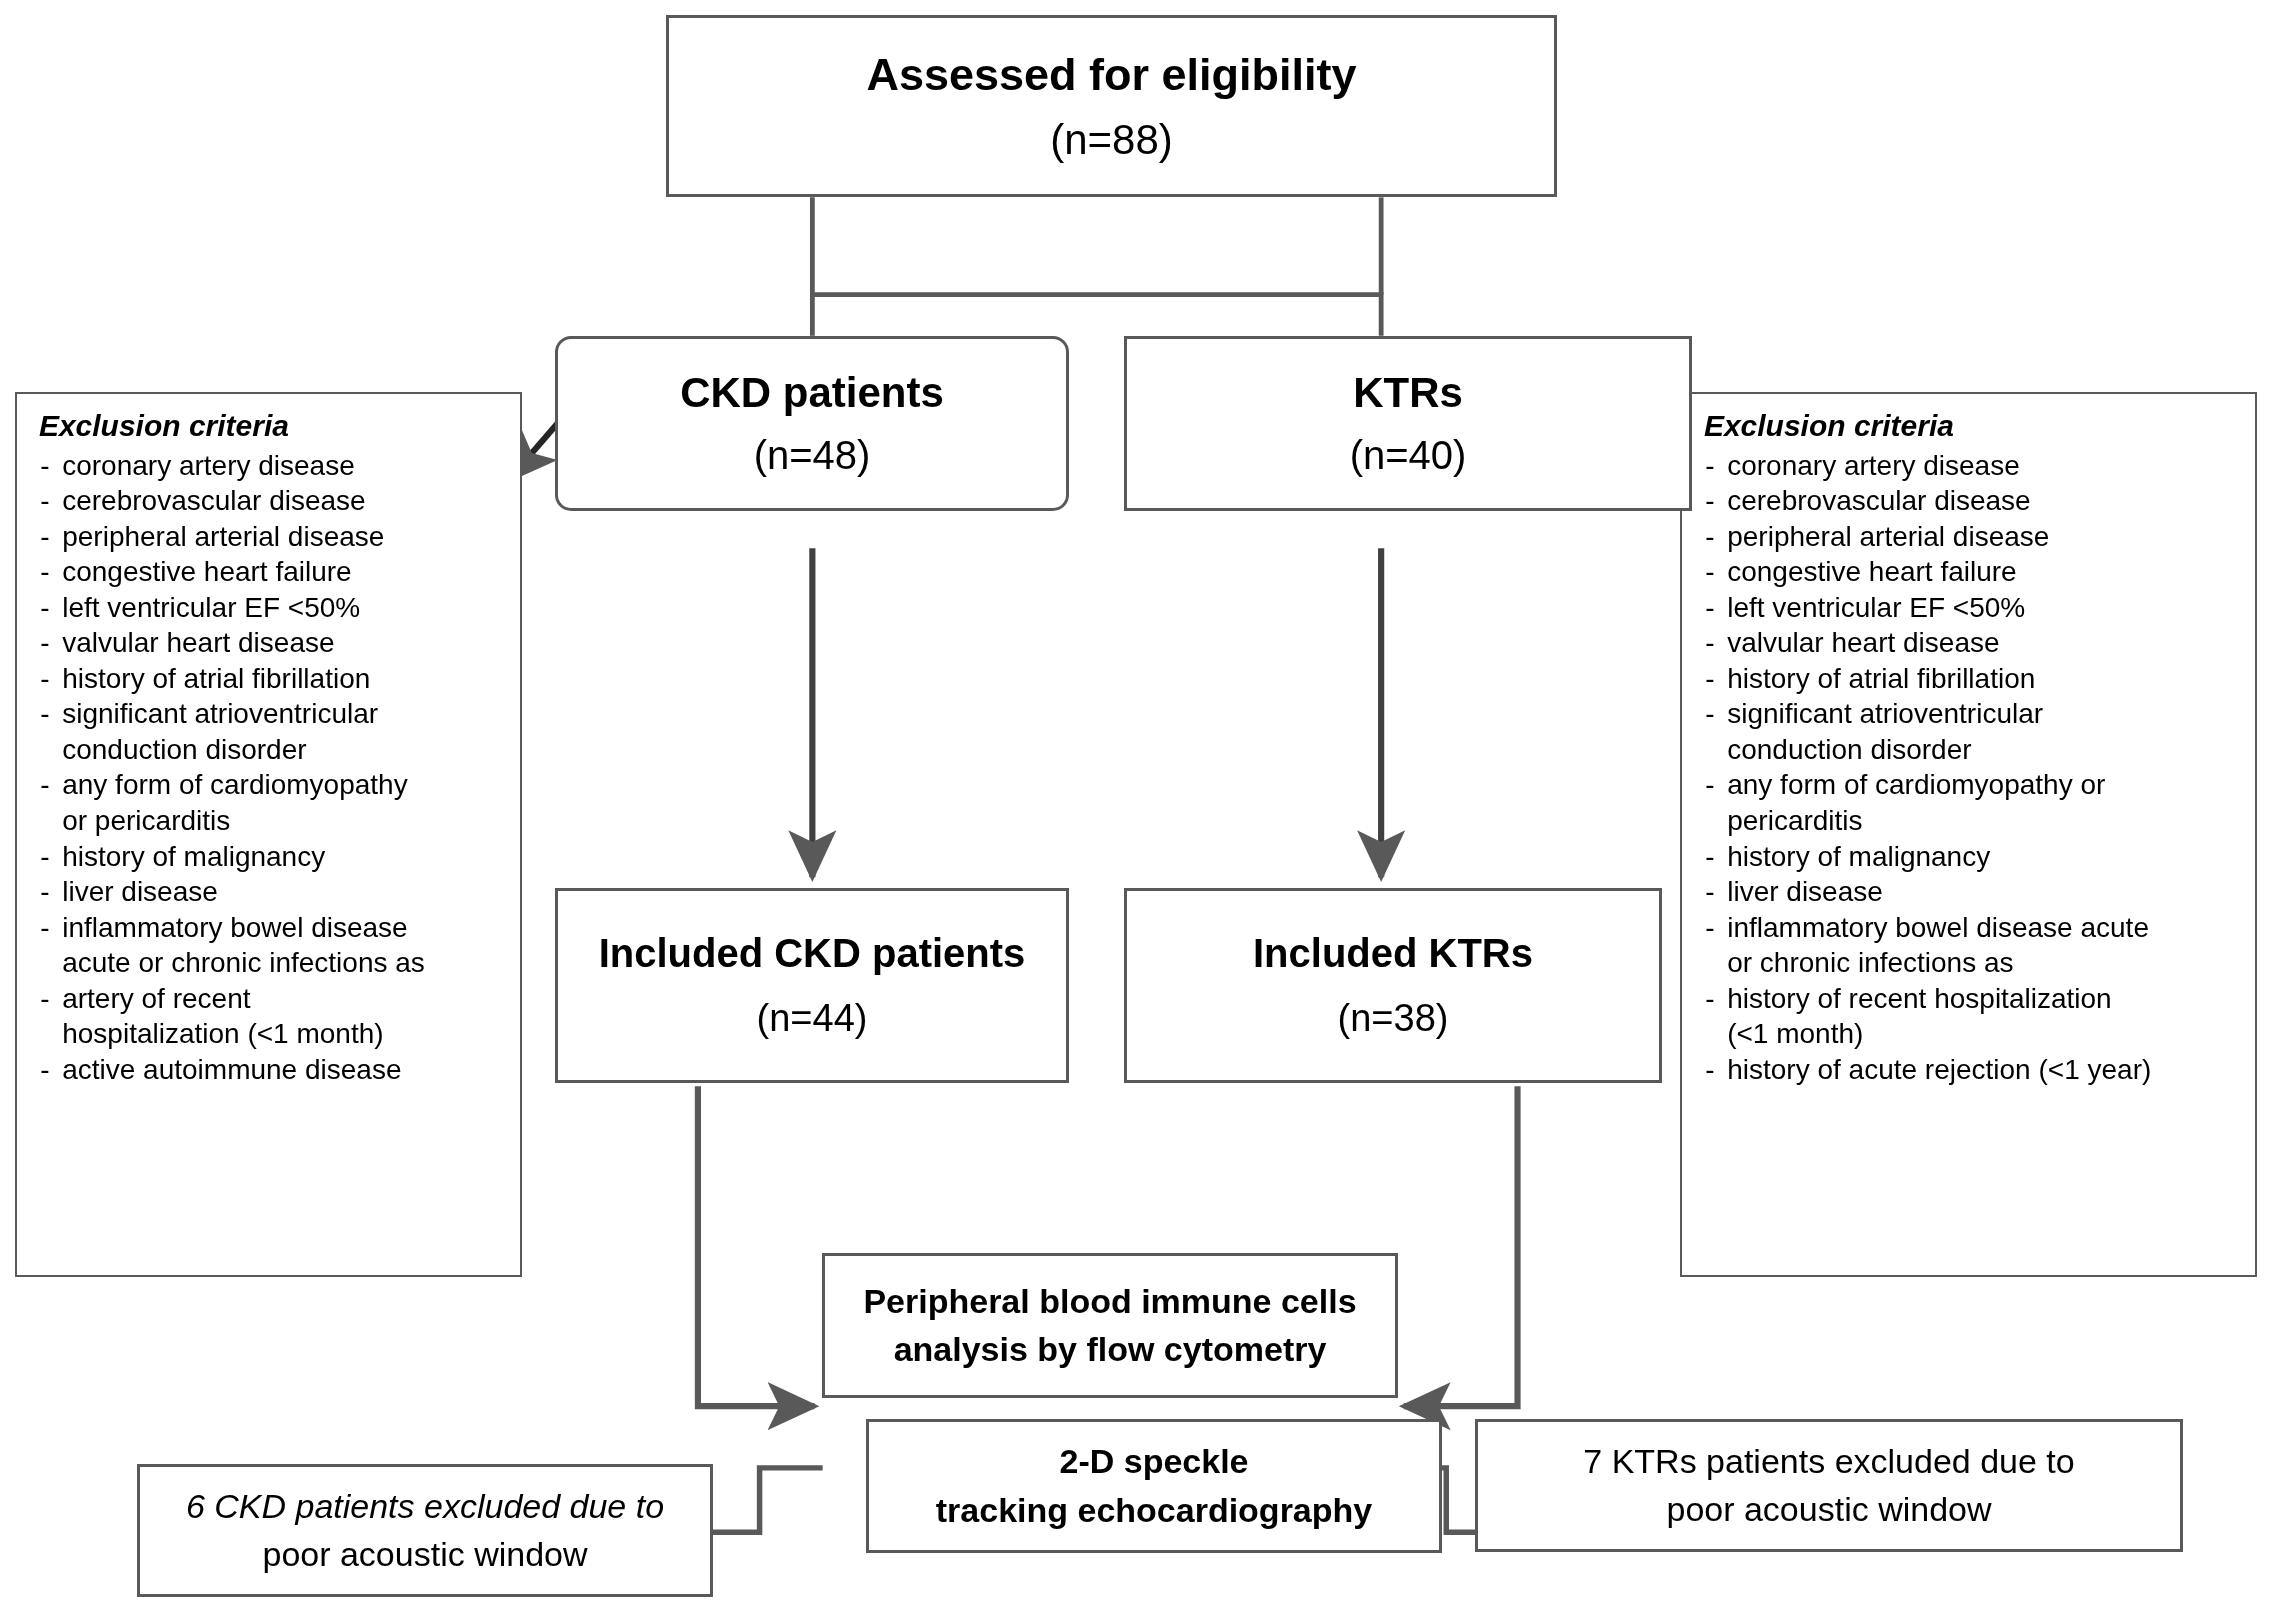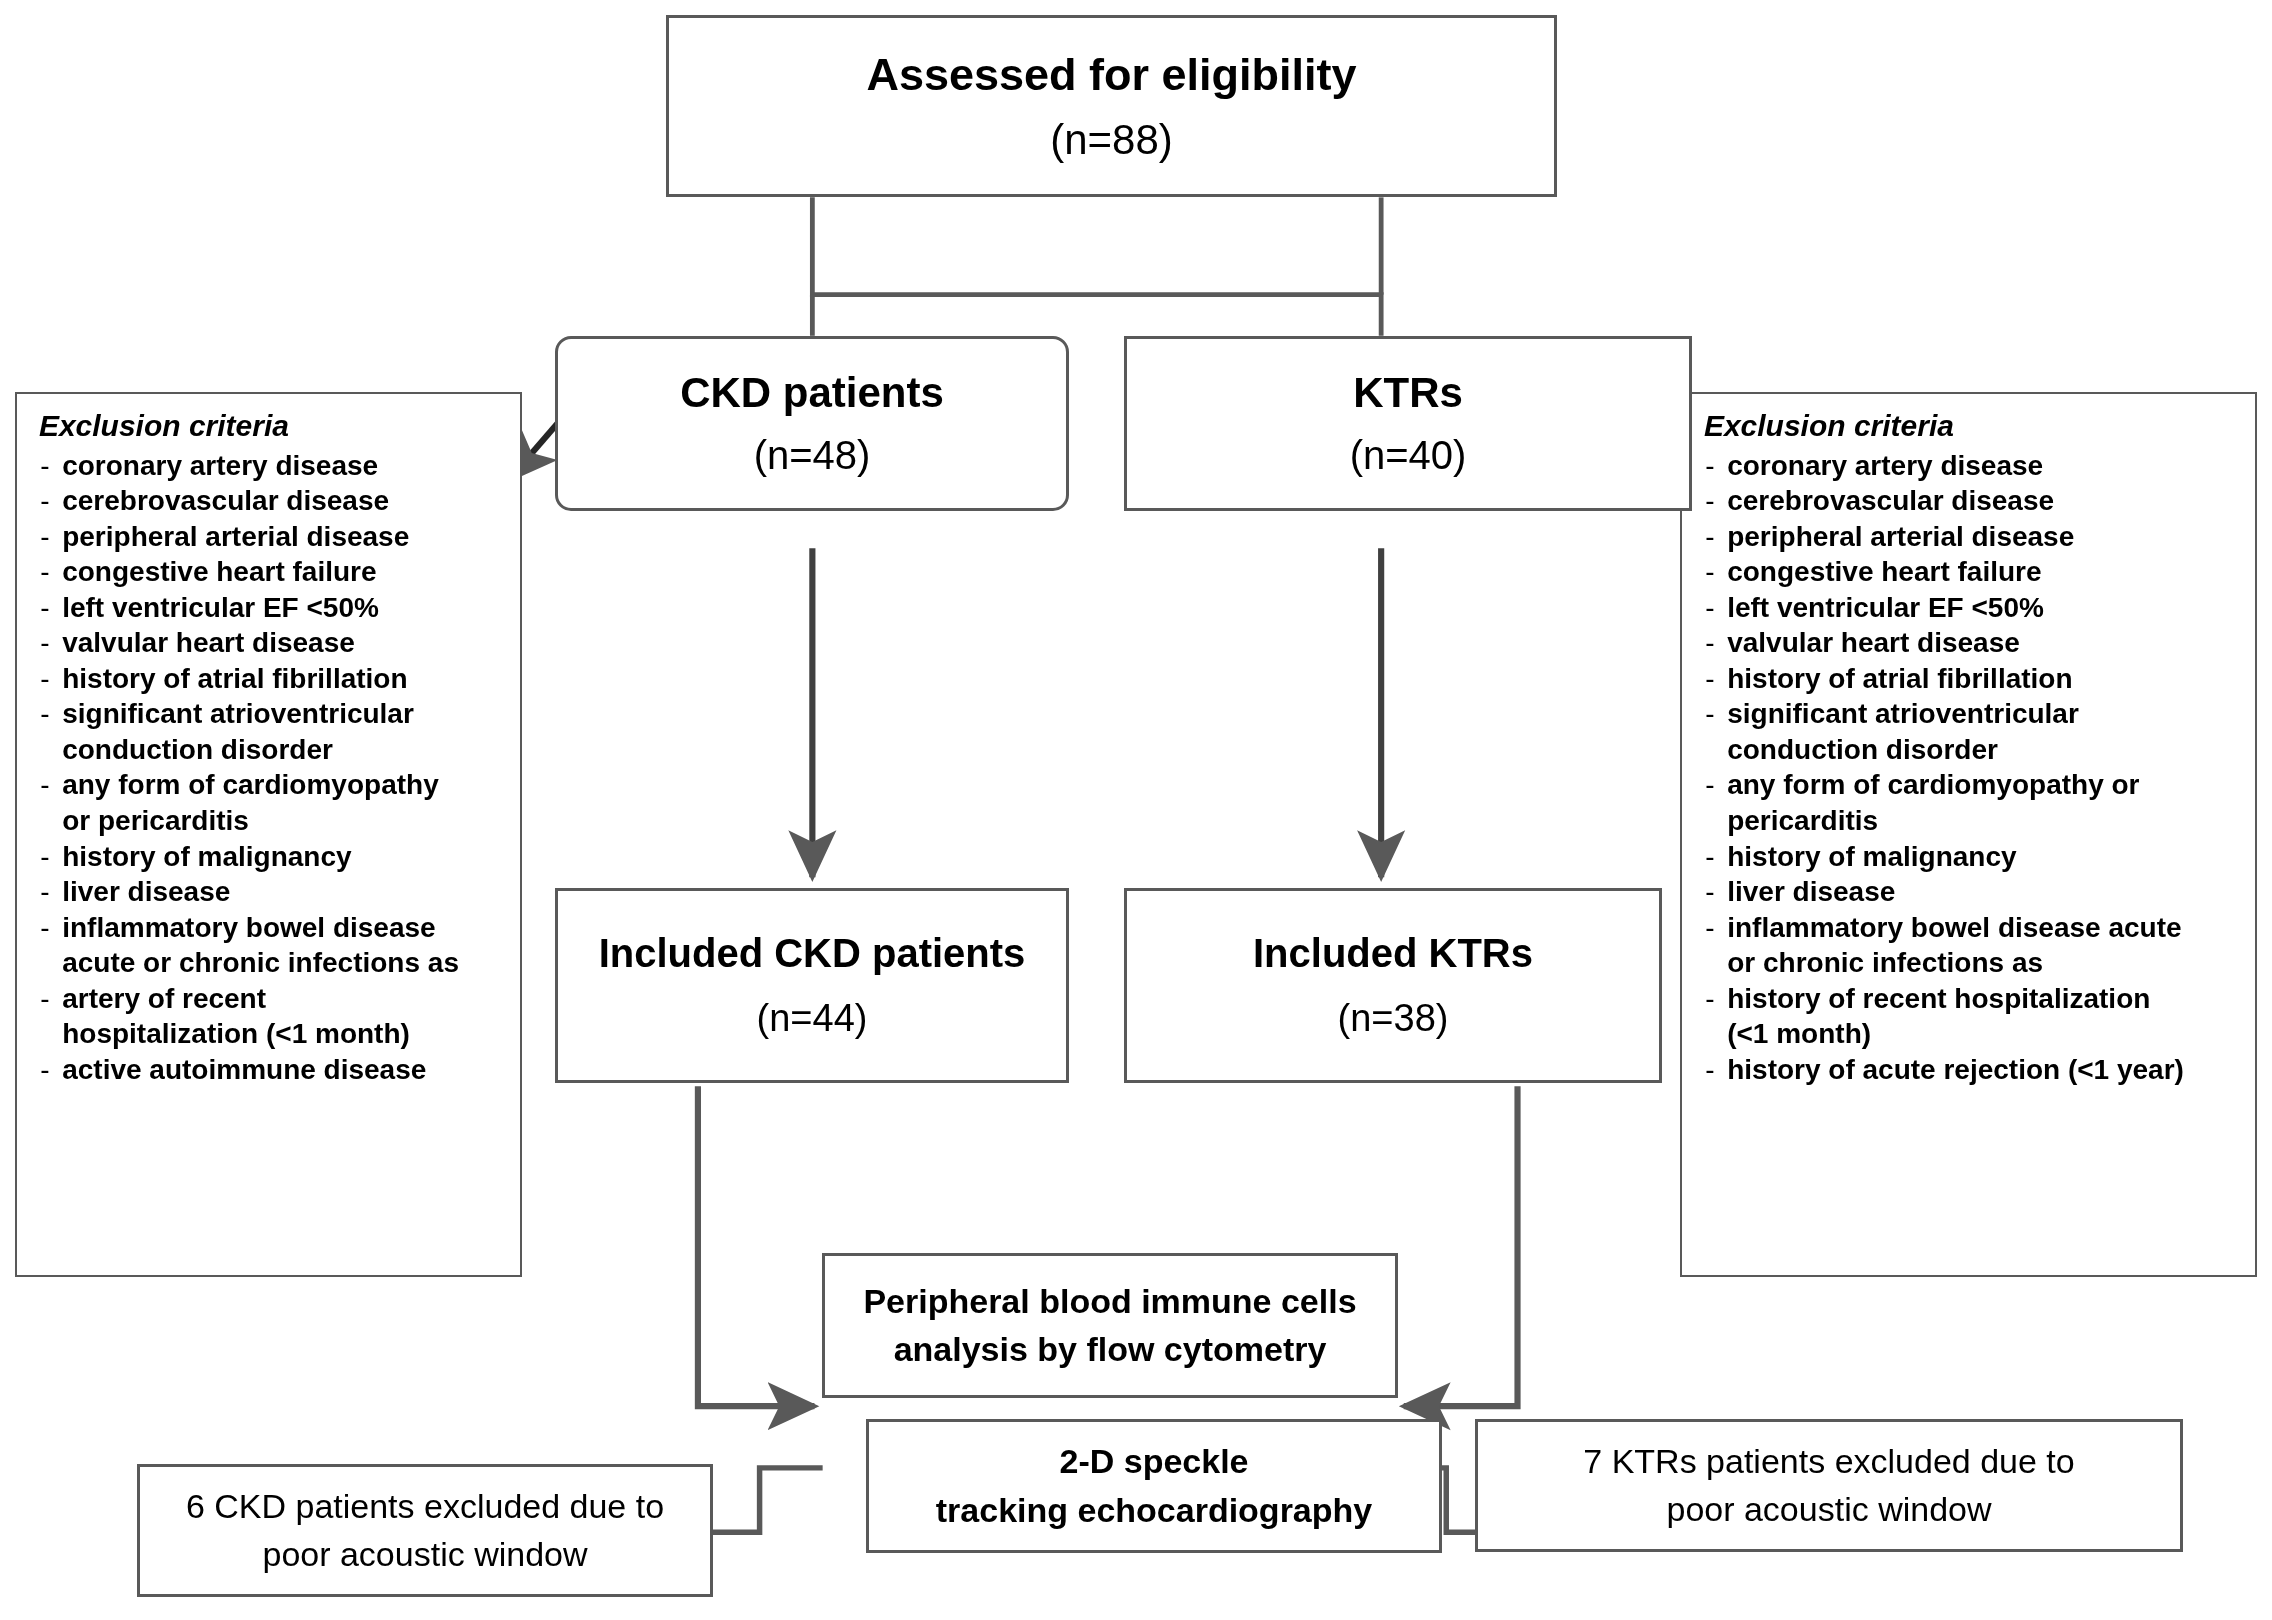--- a/index.html
+++ b/index.html
@@ -99,21 +99,21 @@
     line-height: 1.22;
     margin-bottom: 1.4px;
   }
   .excl-list li .dash {
     width: 31.5px;
     flex: 0 0 31.5px;
     text-align: left;
     padding-left: 9.6px;
     box-sizing: border-box;
   }
-  .excl-list li .txt { flex: 1 1 auto; font-weight: bold; }
+  .excl-list li .txt { flex: 1 1 auto; }
   .excl-list li.nodash .dash { visibility: hidden; }
 
   #excl-left  { left: 15px;   top: 392px;  width: 507px;  height: 885px; }
   #excl-right { left: 1680px; top: 392px;  width: 577px;  height: 885px; }
 
   
   #node-flow {
     left: 822px;  top: 1253px;  width: 576px;  height: 145px;
     font-size: 34px;
   }
@@ -124,21 +124,21 @@
     left: 866px;  top: 1419px;  width: 576px;  height: 134px;
     font-size: 34px;
   }
   #node-speckle .line1 { font-weight: bold; margin-bottom: 9.6px; }
   #node-speckle .line2 { font-weight: bold; }
 
   #node-excl-ckd {
     left: 137px;  top: 1464px;  width: 576px;  height: 133px;
     font-size: 34px; font-weight: normal;
   }
-  #node-excl-ckd .line1 { margin-bottom: 9.6px; }
+  #node-excl-ckd .line1 { margin-bottom: 9.6px; font-style: italic; }
 
   #node-excl-ktrs {
     left: 1475px;  top: 1419px;  width: 708px;  height: 133px;
     font-size: 34px; font-weight: normal;
   }
   #node-excl-ktrs .line1 { margin-bottom: 9.6px; }
 
   
   #wires {
     position: absolute;

